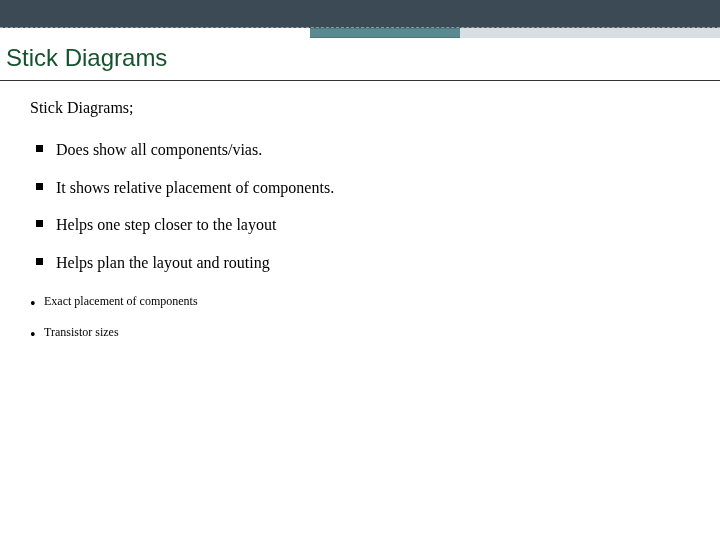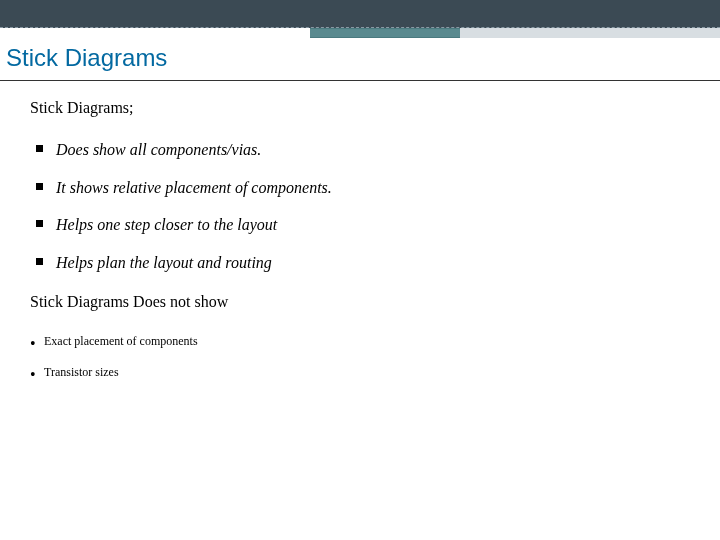--- a/index.html
+++ b/index.html
@@ -30,41 +30,40 @@
     border-top: 1px solid #4a7a7f;
     border-bottom: 1px solid #4a7a7f;
   }
   .accent-gray {
     flex: 1;
     background: #d8dee2;
   }
   .title {
     font-size: 24px;
     font-weight: 400;
-    color: #0369a1;
+    color: #14532d;
     padding: 6px 0 8px 6px;
     font-family: 'Segoe UI', Tahoma, sans-serif;
   }
   .divider {
     border: none;
     border-top: 1px solid #333;
     margin: 0 0 0 0;
     width: 100%;
   }
   .content {
     padding: 18px 30px 0 30px;
   }
   .subhead {
     font-size: 16px;
     margin-bottom: 22px;
   }
   ul.square {
     list-style: none;
     margin: 0 0 20px 6px;
-    font-style: italic;
   }
   ul.square li {
     position: relative;
     padding-left: 20px;
     font-size: 16px;
     line-height: 1.35;
     margin-bottom: 16px;
   }
   ul.square li::before {
     content: "";
@@ -114,19 +113,18 @@
 <div class="content">
   <p class="subhead">Stick Diagrams;</p>
 
   <ul class="square">
     <li>Does show all components/vias.</li>
     <li>It shows relative placement of components.</li>
     <li>Helps one step closer to the layout</li>
     <li>Helps plan the layout and routing</li>
   </ul>
 
-  <p class="section2">Stick Diagrams  Does not  show</p>
 
   <ul class="dot">
     <li>Exact placement of components</li>
     <li>Transistor sizes</li>
   </ul>
 </div>
 
 </body></html>

